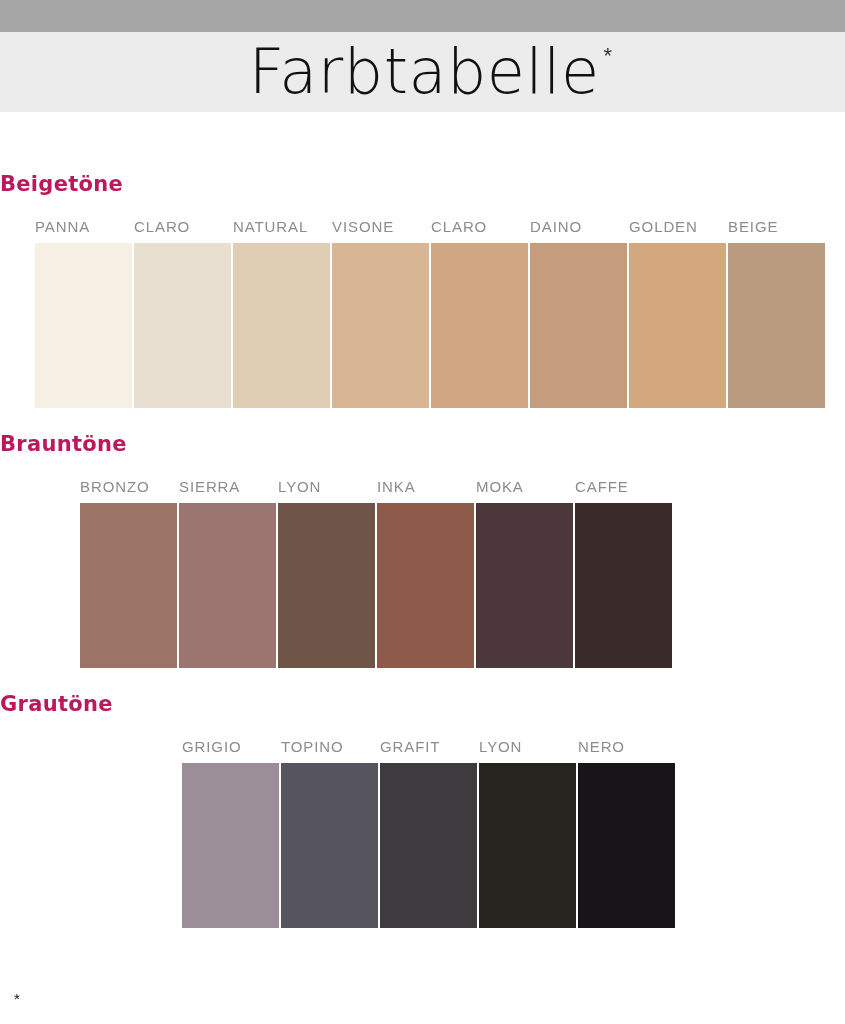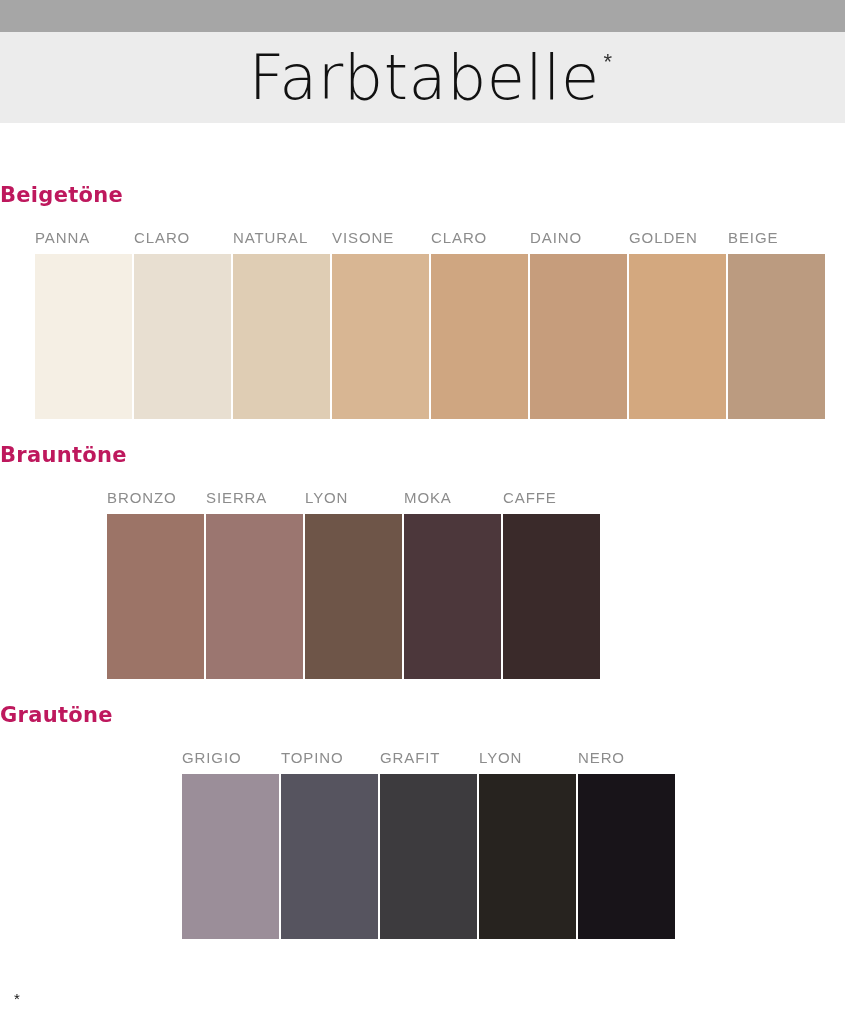--- a/index.html
+++ b/index.html
@@ -8,21 +8,21 @@
     background:#ffffff;
     font-family:"Liberation Sans", sans-serif;
     overflow:hidden;
     position:relative;
   }
   .top-band{
     height:32px;width:100%;
     background:#a6a6a6;
   }
   .title-band{
-    height:91px;width:100%;
+    height:80px;width:100%;
     background:#ececec;
     display:flex;align-items:center;justify-content:center;
     position:relative;
   }
   .title-wrap{
     display:flex;align-items:flex-start;
     transform:translateX(8px);
   }
   .doc-title{
     font-family:"DejaVu Sans", sans-serif;
@@ -78,21 +78,21 @@
     border:0;
     display:block;
   }
 
   
   #group-beige .swatch-row{ padding-left:35px; }
   #group-beige .swatch-cell{ margin-right:2px; }
   #group-beige .swatch-chip{ width:97px;height:165px; }
   #group-beige .group-title{ margin:0 0 22px 0; padding-top:60px; }
 
-  #group-braun .swatch-row{ padding-left:107px; }
+  #group-braun .swatch-row{ padding-left:80px; }
   #group-braun .swatch-cell{ margin-right:2px; }
   #group-braun .swatch-chip{ width:97px;height:165px; }
   #group-braun .group-title{ margin:0 13px 22px 0; padding-top:24px; }
 
   #group-grau .swatch-row{ padding-left:182px; }
   #group-grau .swatch-cell{ margin-right:2px; }
   #group-grau .swatch-chip{ width:97px;height:165px; }
   #group-grau .group-title{ margin:0 0 22px 0; padding-top:24px; }
 
   .footnote{
@@ -179,20 +179,24 @@
       </div>
       <div class="swatch-cell">
         <span class="swatch-label">SIERRA</span>
         <span class="swatch-chip" style="background-color: rgb(155, 118, 112);"></span>
       </div>
       <div class="swatch-cell">
         <span class="swatch-label">LYON</span>
         <span class="swatch-chip" style="background-color: rgb(110, 85, 72);"></span>
       </div>
       <div class="swatch-cell">
+        <span class="swatch-label">INKA</span>
+        <span class="swatch-chip" style="background-color: rgb(142, 91, 74);"></span>
+      </div>
+      <div class="swatch-cell">
         <span class="swatch-label">MOKA</span>
         <span class="swatch-chip" style="background-color: rgb(76, 55, 59);"></span>
       </div>
       <div class="swatch-cell">
         <span class="swatch-label">CAFFE</span>
         <span class="swatch-chip" style="background-color: rgb(58, 42, 42);"></span>
       </div>
     </div>
   </section>
 

